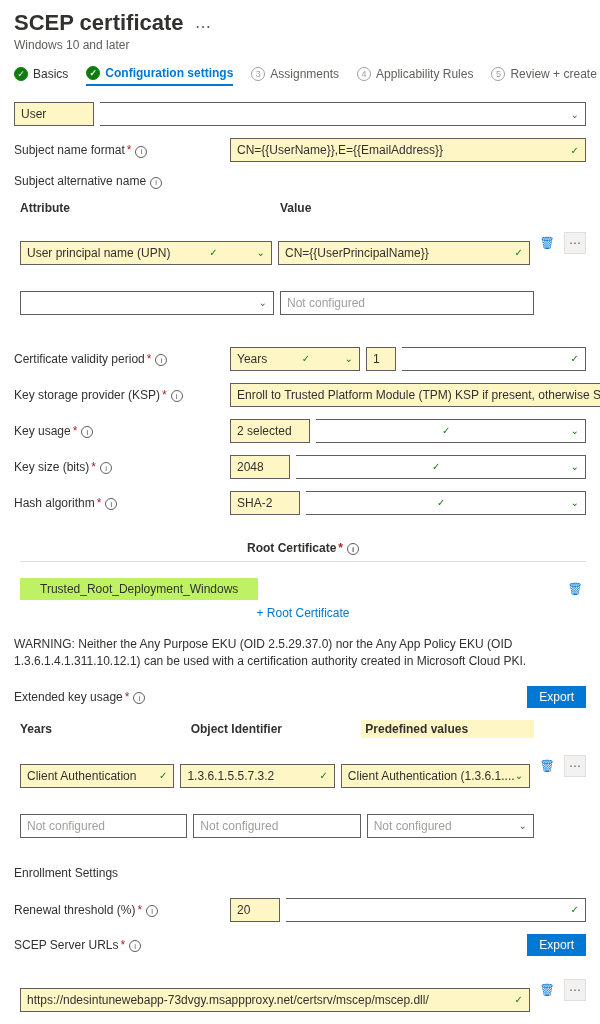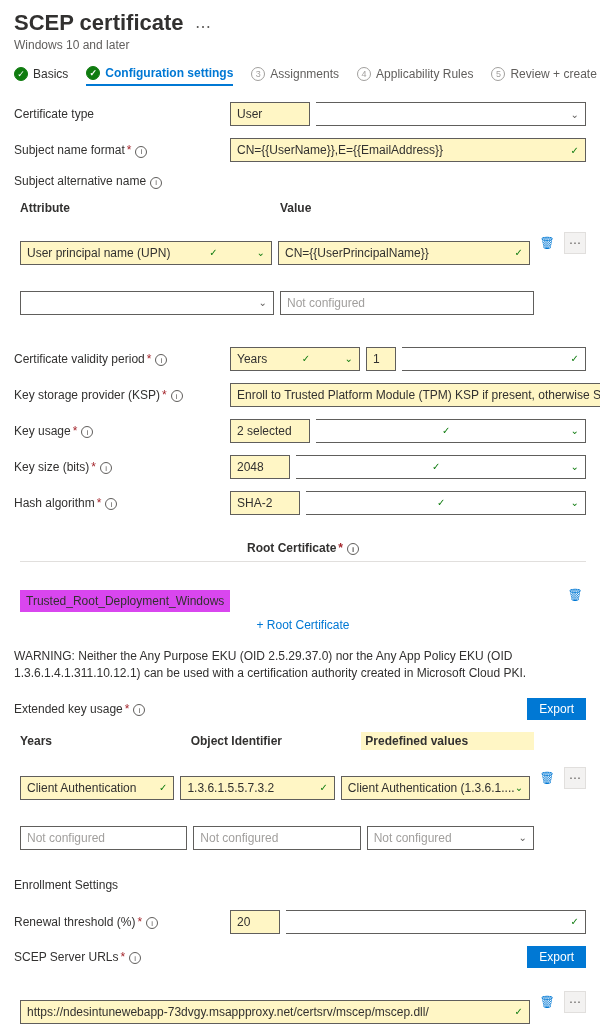--- a/index.html
+++ b/index.html
@@ -32,21 +32,21 @@
 .warning { font-size: 12px; color: #323130; margin: 16px 0; line-height: 1.4; }
 .export-btn { background: #0078d4; color: #fff; border: none; padding: 4px 12px; font-size: 12px; cursor: pointer; }
 .bottom-bar { display: flex; gap: 8px; margin-top: 16px; align-items: center; border-top: 1px solid #e1dfdd; padding-top: 10px; margin-left:-14px; margin-right:-14px; padding-left:14px; margin-bottom:20px;text-decoration:underline;}
 .btn-prev { background: #fff; border: 1px solid #8a8886; padding: 5px 16px; font-size: 12px; cursor: pointer; }
 .btn-next { background: #0078d4; color: #ffffff; border: none; padding: 6px 20px; font-size: 12px; cursor: pointer; }
 .arrow-annot { color: #c00; font-size: 22px; font-weight: bold; }
 .cols-row { display: flex; gap: 6px; margin-bottom: 6px; align-items:center;}
 .cols-row .sel, .cols-row .inp { flex: 1; margin-top: 20px; }
 .col-header { font-weight: 600; font-size: 12px; flex: 1; }
 .root-box { border: 0; padding: 6px 0; display: flex; justify-content: space-between; align-items: center; width: 100%; }
-.root-val { background: #d946ef; padding: 4px 6px; display:inline-block;margin-top:12px; }
+.root-val { background: #bef264; padding: 4px 20px; display:inline-block; }
 .divider { height: 1px; background:#e1dfdd; margin: 6px 0 10px; }
 </style>
 </head>
 <body>
 
 
 
 <h1 class="title">SCEP certificate</h1>
 <span class="ellipsis">⋯</span>
 <div class="subtitle">Windows 10 and later</div>
@@ -69,21 +69,20 @@
       <span>Applicability Rules</span>
     </div>
   <div class="tab">
       <span class="tab-icon">5</span>
       <span>Review + create</span>
     </div>
 </div>
 
 
 <div class="row">
-  <div class="label">Certificate type</div>
   <div class="sel hl" style="flex:0 0 80px;">
       <span>User</span>
     </div>
   <div class="sel" style="border-left:0;">
       <span></span>
       <span class="chev">⌄</span>
     </div>
 </div>
 
 

